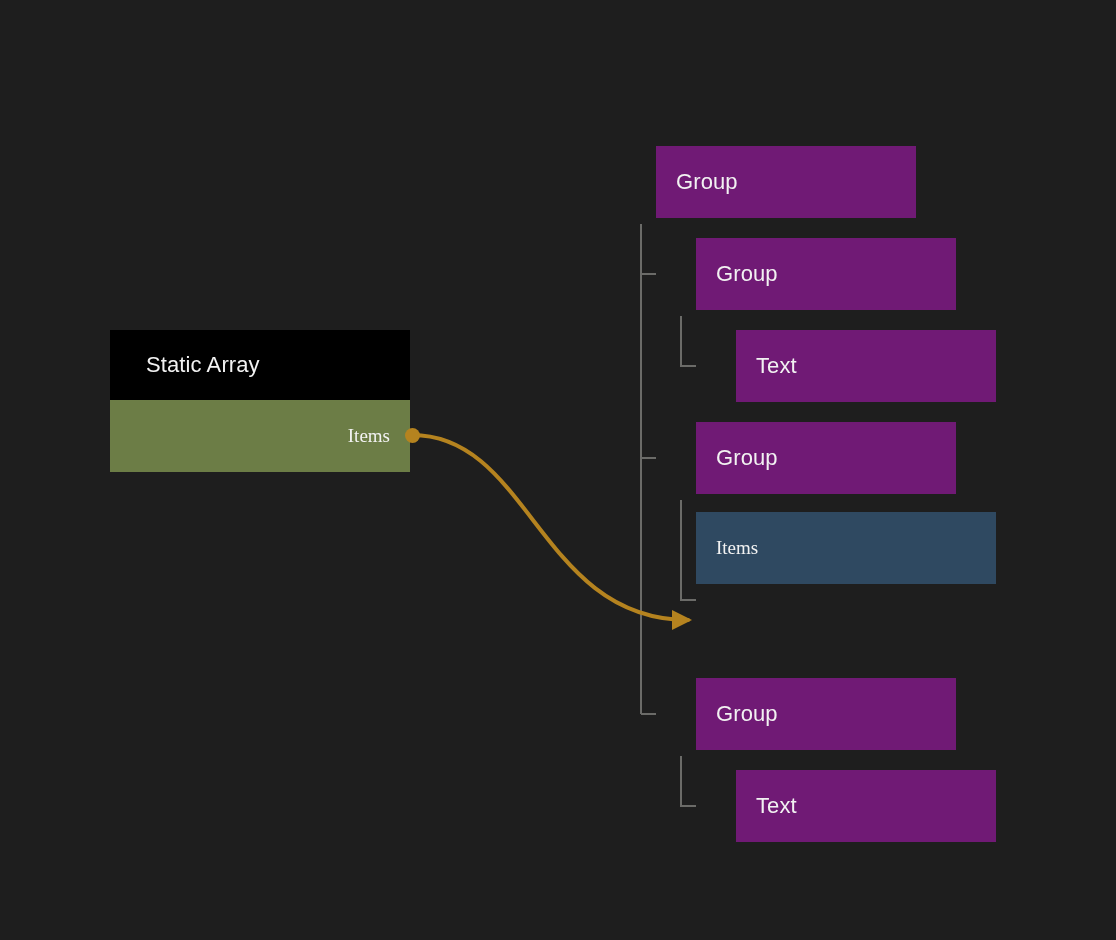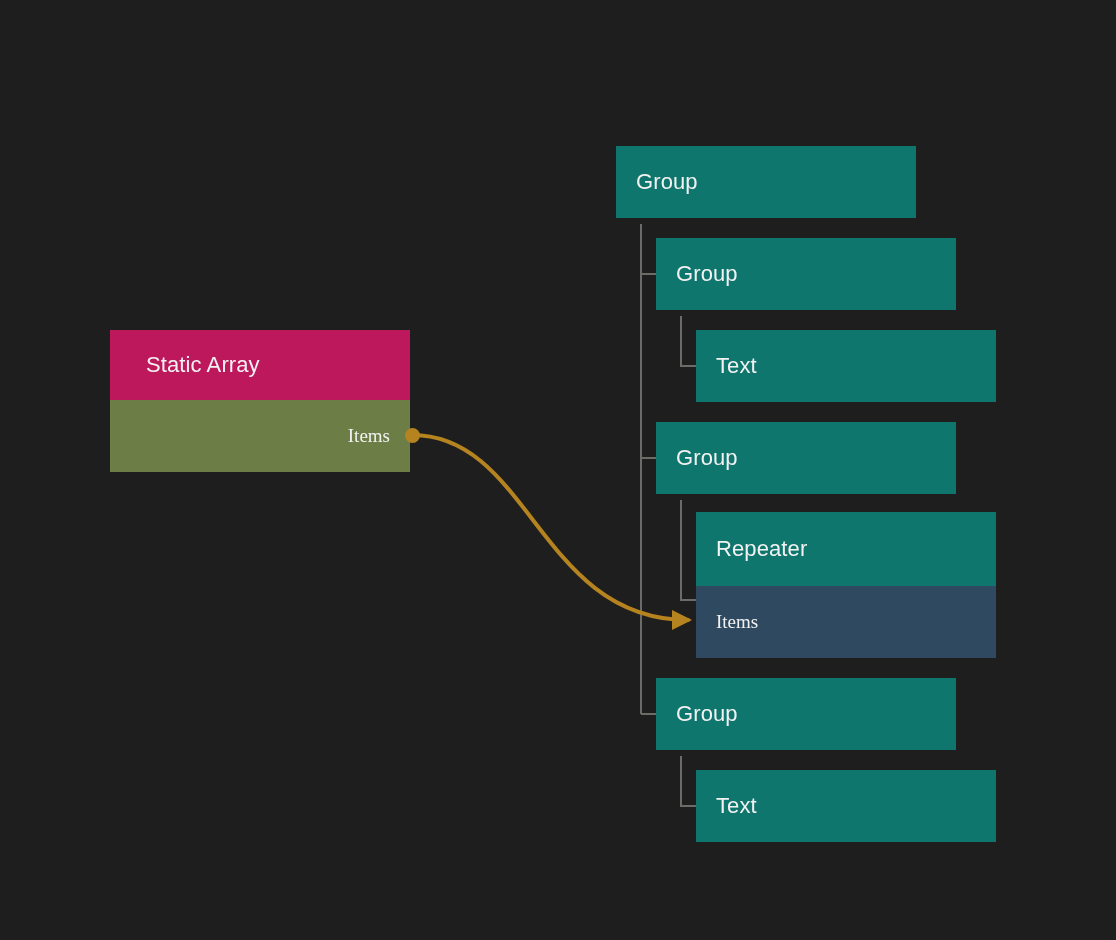--- a/index.html
+++ b/index.html
@@ -54,25 +54,25 @@
     align-items: center;
     color: #f2f2f2;
     font-size: 19px;
     font-weight: 400;
     padding: 0 20px;
     white-space: nowrap;
     font-family: Liberation Serif, serif;
   }
 
   
-  .node.blue .node-header { background: #0f766e; }
+  .node.blue .node-header { background: #701a75; margin-left: 40px; }
   .node.blue .node-row    { background: #2f4961; }
 
   
-  .node.green .node-header { background: #be185d; padding-left: 36px; }
+  .node.green .node-header { background: #000000; padding-left: 36px; }
   .node.green .node-row    { background: #6c7d46; }
 
   .node-row.align-right { justify-content: flex-end; }
 
   
   .port-dot {
     position: absolute;
     width: 15px;
     height: 15px;
     border-radius: 50%;
@@ -127,21 +127,20 @@
 
   <div class="node blue" style="left:696px; top:330px; width:300px;">
     <div class="node-header" style="height:72px;">Text</div>
   </div>
 
   <div class="node blue" style="left:656px; top:422px; width:300px;">
     <div class="node-header" style="height:72px;">Group</div>
   </div>
 
   <div class="node blue" style="left:696px; top:512px; width:300px;">
-    <div class="node-header" style="height:74px;">Repeater</div>
     <div class="node-row" style="height:72px;">
       <span>Items</span>
     </div>
   </div>
 
   <div class="node blue" style="left:656px; top:678px; width:300px;">
     <div class="node-header" style="height:72px;">Group</div>
   </div>
 
   <div class="node blue" style="left:696px; top:770px; width:300px;">

